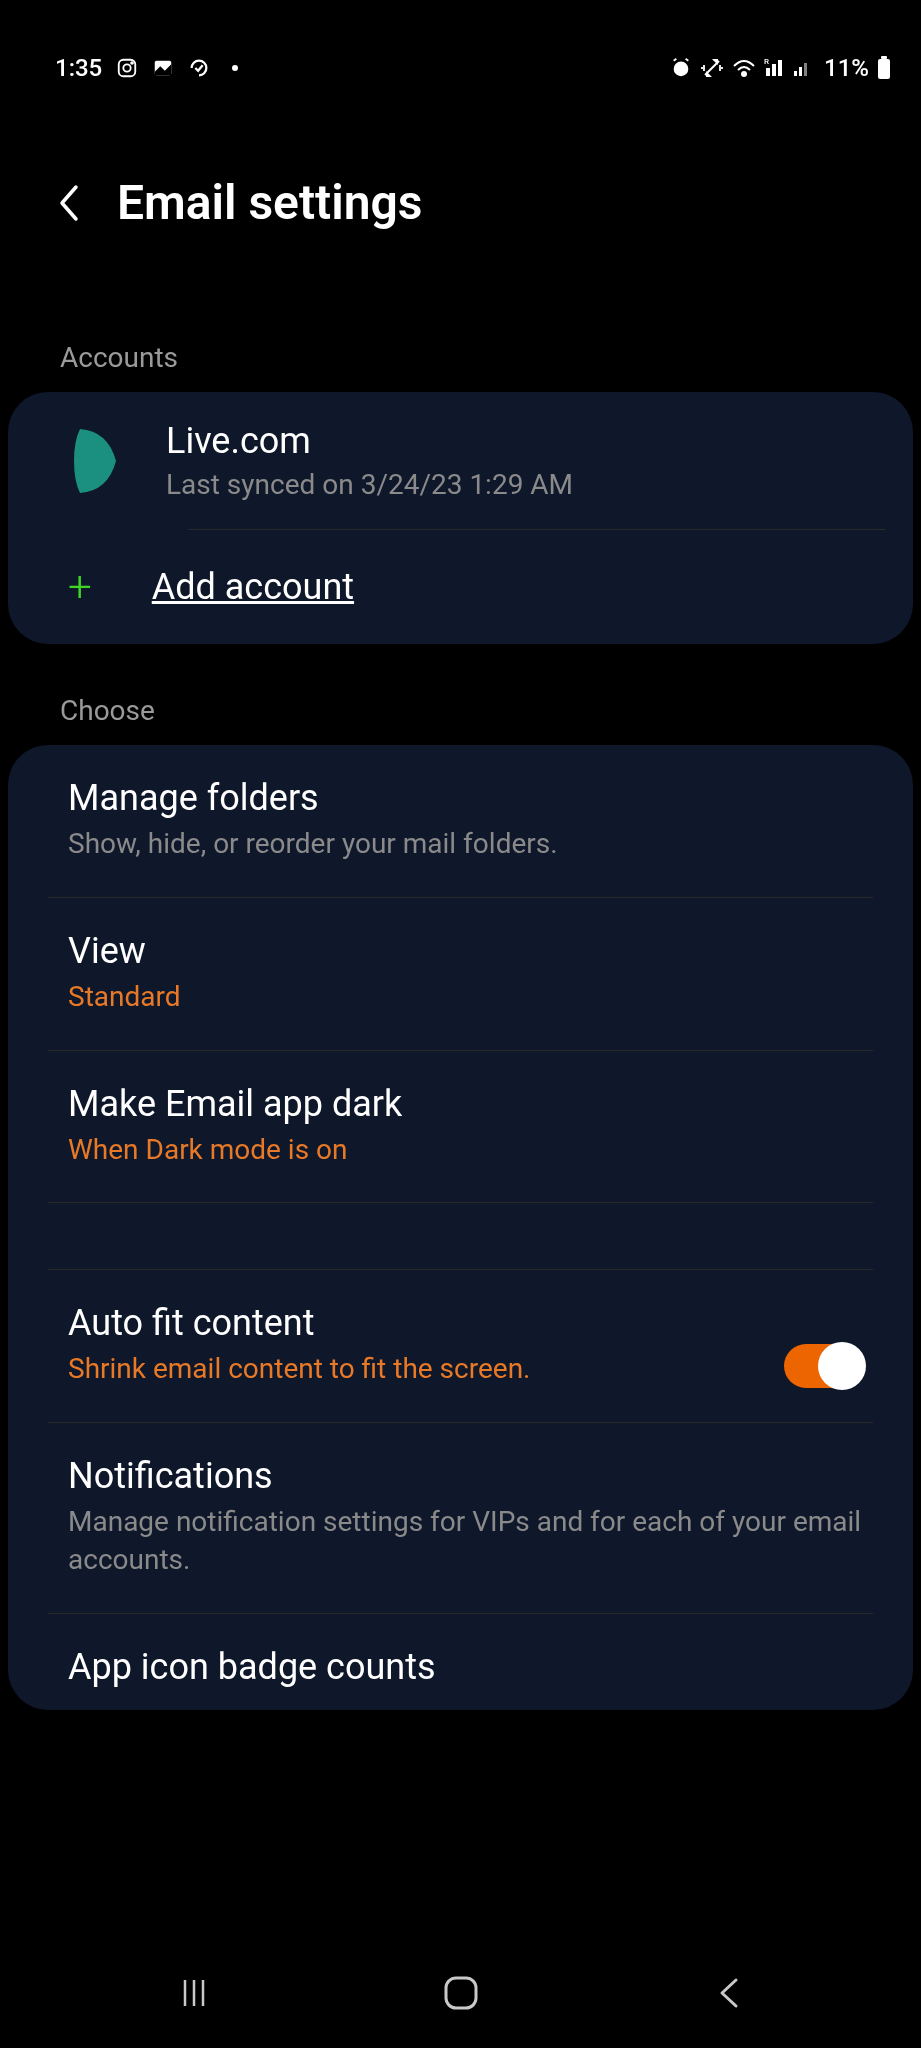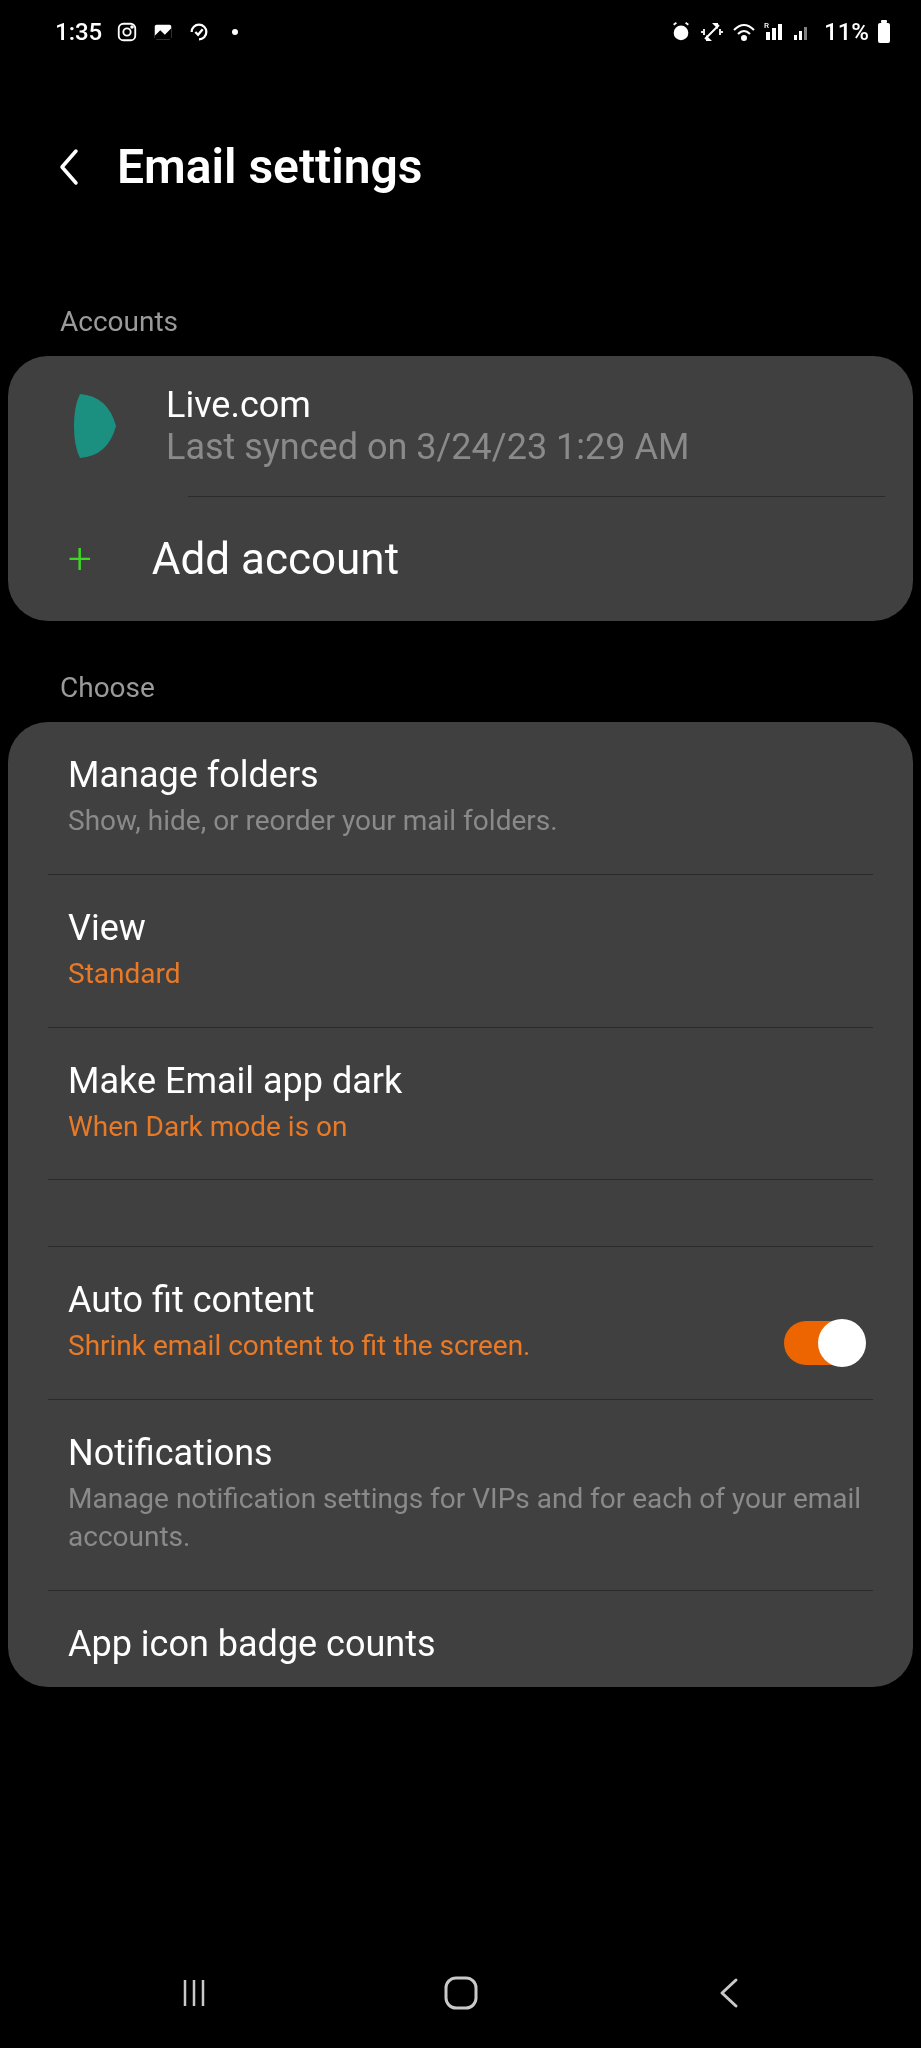--- a/index.html
+++ b/index.html
@@ -16,20 +16,21 @@
     overflow: hidden;
     position: relative;
   }
   .status-bar {
     display: flex;
     justify-content: space-between;
     align-items: center;
     padding: 18px 30px 10px 55px;
     font-size: 24px;
     font-weight: 500;
+    margin-top: 36px;
   }
   .status-left {
     display: flex;
     align-items: center;
     gap: 14px;
   }
   .status-right {
     display: flex;
     align-items: center;
     gap: 8px;
@@ -57,21 +58,21 @@
   }
   .content {
     padding: 60px 0 0 0;
   }
   .section-label {
     color: #9a9a9a;
     font-size: 28px;
     padding: 0 0 18px 60px;
   }
   .card {
-    background: #404040;
+    background: #0f172a;
     border-radius: 40px;
     margin: 0 8px;
   }
   .account-row {
     display: flex;
     align-items: center;
     padding: 28px 40px 28px 50px;
     gap: 48px;
   }
   .account-icon {
@@ -84,44 +85,46 @@
     height: 100%;
   }
   .account-text {
     flex: 1;
   }
   .account-title {
     font-size: 36px;
     color: #ffffff;
   }
   .account-sub {
-    font-size: 36px;
+    font-size: 28px;
     color: #8a8a8a;
+    margin-top: 6px;
   }
   .divider-inset {
     height: 1px;
     background: #2a2a2a;
     margin-left: 180px;
     margin-right: 28px;
   }
   .add-row {
     display: flex;
     align-items: center;
     padding: 36px 40px 36px 60px;
     gap: 60px;
   }
   .plus-icon {
     font-size: 42px;
     color: #3dd622;
     font-weight: 300;
     line-height: 1;
   }
   .add-label {
-    font-size: 44px;
+    font-size: 36px;
     color: #ffffff;
+    text-decoration: underline;
   }
   .general-section {
     margin-top: 50px;
   }
   .setting-row {
     padding: 32px 49px 34px 60px;
     display: flex;
     align-items: flex-end;
     position: relative;
   }

